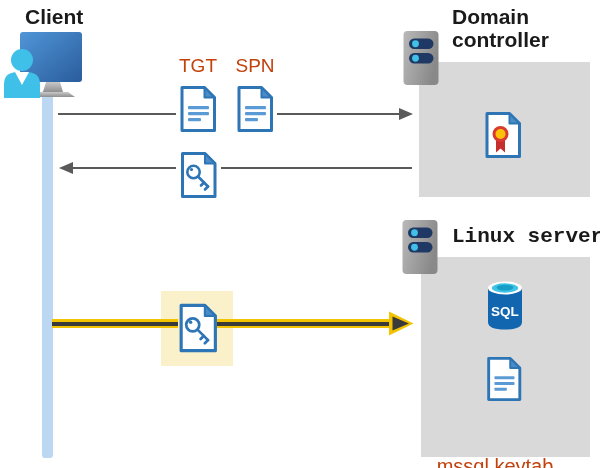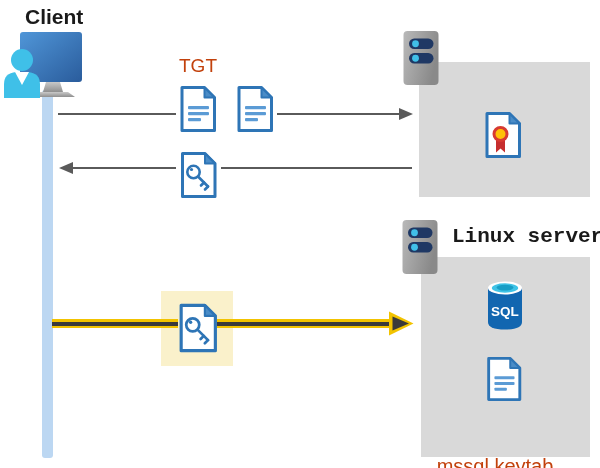--- a/index.html
+++ b/index.html
@@ -54,20 +54,21 @@
 
   <div class="abs seg" style="left:58px;top:113px;width:118px;"></div>
   <div class="abs seg" style="left:277px;top:113px;width:122px;"></div>
   <div class="abs arrowhead-right" style="left:399px;top:108px;"></div>
 
   <div class="abs seg" style="left:73px;top:167px;width:103px;"></div>
   <div class="abs seg" style="left:221px;top:167px;width:191px;"></div>
   <div class="abs arrowhead-left" style="left:59px;top:162px;"></div>
 
   <div class="abs cap center" style="left:170px;top:55px;width:56px;">TGT</div>
+  <div class="abs cap center" style="left:227px;top:55px;width:56px;">SPN</div>
 
   <svg class="abs" style="left:179px;top:85px;" width="38" height="48" viewBox="0 0 38 48">
     <path d="M3 2.5 H25.5 L35.5 12.5 V45.5 H3 Z" fill="#ffffff" stroke="#2E75B6" stroke-width="3" stroke-linejoin="round"></path>
     <path d="M25.5 2.5 V12.5 H35.5 Z" fill="#4A8CC7" stroke="#2E75B6" stroke-width="2" stroke-linejoin="round"></path>
     <rect x="9" y="21" width="21" height="3.2" rx="1" fill="#5B9BD5"></rect>
     <rect x="9" y="27" width="21" height="3.2" rx="1" fill="#5B9BD5"></rect>
     <rect x="9" y="33" width="13" height="3.2" rx="1" fill="#5B9BD5"></rect>
   </svg>
 
   <svg class="abs" style="left:236px;top:85px;" width="38" height="48" viewBox="0 0 38 48">
@@ -83,20 +84,21 @@
     <path d="M25.5 2.5 V12.5 H35.5 Z" fill="#4A8CC7" stroke="#2E75B6" stroke-width="2" stroke-linejoin="round"></path>
     <g stroke="#2E75B6" stroke-width="2.6" fill="none" stroke-linecap="round">
       <circle cx="14" cy="21" r="6.2"></circle>
       <path d="M19 26 L28.5 35.5"></path>
       <path d="M24.5 31.5 L21.5 34.5"></path>
       <path d="M28.5 35.5 L25.5 38.5"></path>
     </g>
     <circle cx="12" cy="18.5" r="1.6" fill="#2E75B6"></circle>
   </svg>
 
+  <div class="abs hdr" style="left:452px;top:5px;width:115px;">Domain controller</div>
 
   <svg class="abs" style="left:402px;top:30px;" width="38" height="56" viewBox="0 0 38 56">
     <defs>
       <linearGradient id="gsrv" x1="0" y1="0" x2="1" y2="0.35">
         <stop offset="0" stop-color="#b9b9b9"></stop>
           <stop offset="1" stop-color="#898989"></stop>
       </linearGradient>
     </defs>
     <rect x="1.5" y="1" width="35" height="54" rx="4" fill="url(#gsrv)"></rect>
     <rect x="7" y="8.5" width="24.5" height="10.5" rx="5.25" fill="#1F3864"></rect>

